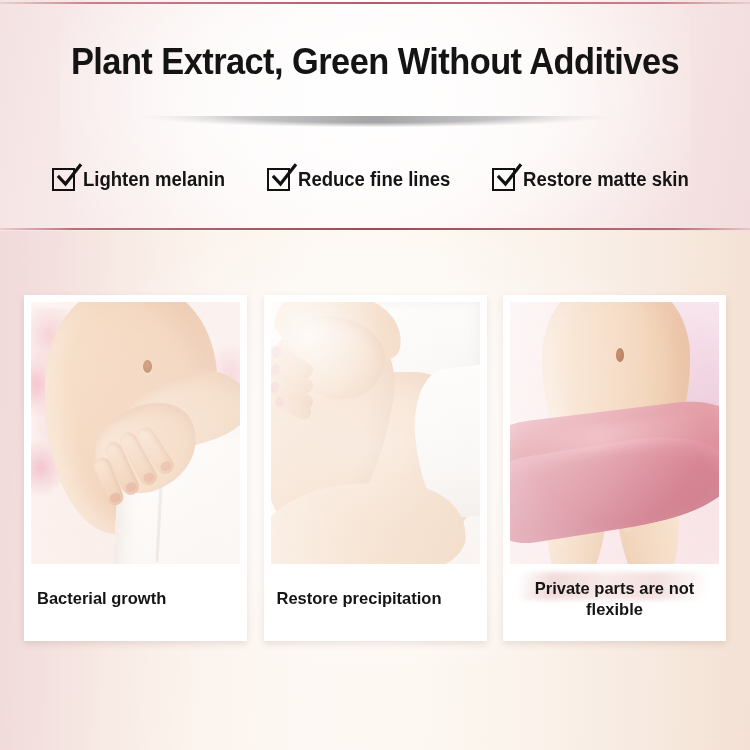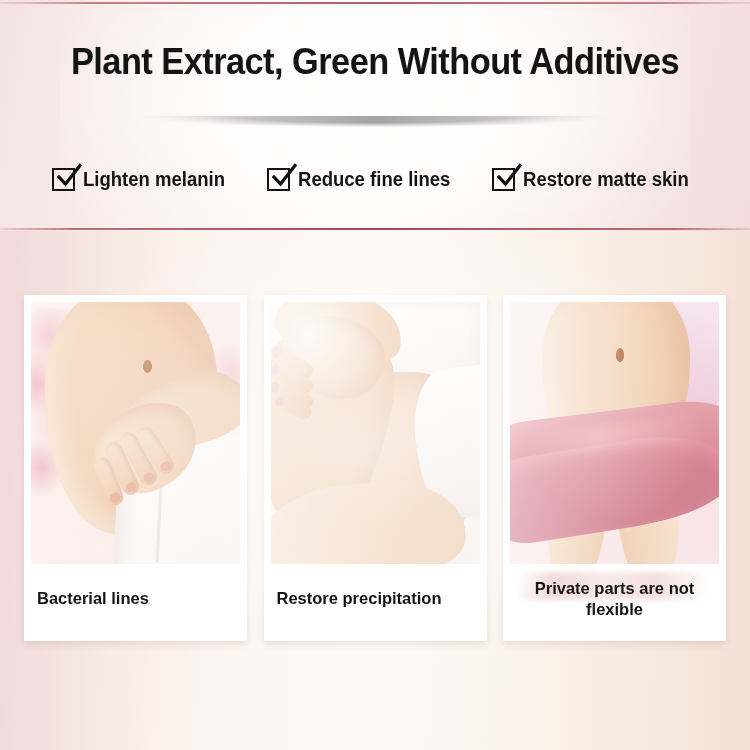--- a/index.html
+++ b/index.html
@@ -537,21 +537,21 @@
           <span class="p1-hand"></span>
           <span class="p1-fingers">
               <i></i>
               <i></i>
               <i></i>
               <i></i>
             </span>
           <span class="photo-soft"></span>
         </div>
         <div class="card-caption align-left">
-          <span class="caption-text">Bacterial lines</span>
+          <span class="caption-text">Bacterial growth</span>
         </div>
       </div>
 
       <div class="card">
         <div class="card-photo">
           <span class="p2-bg"></span>
           <span class="p2-brief"></span>
           <span class="p2-hip"></span>
           <span class="p2-brief2"></span>
           <span class="p2-thigh"></span>

